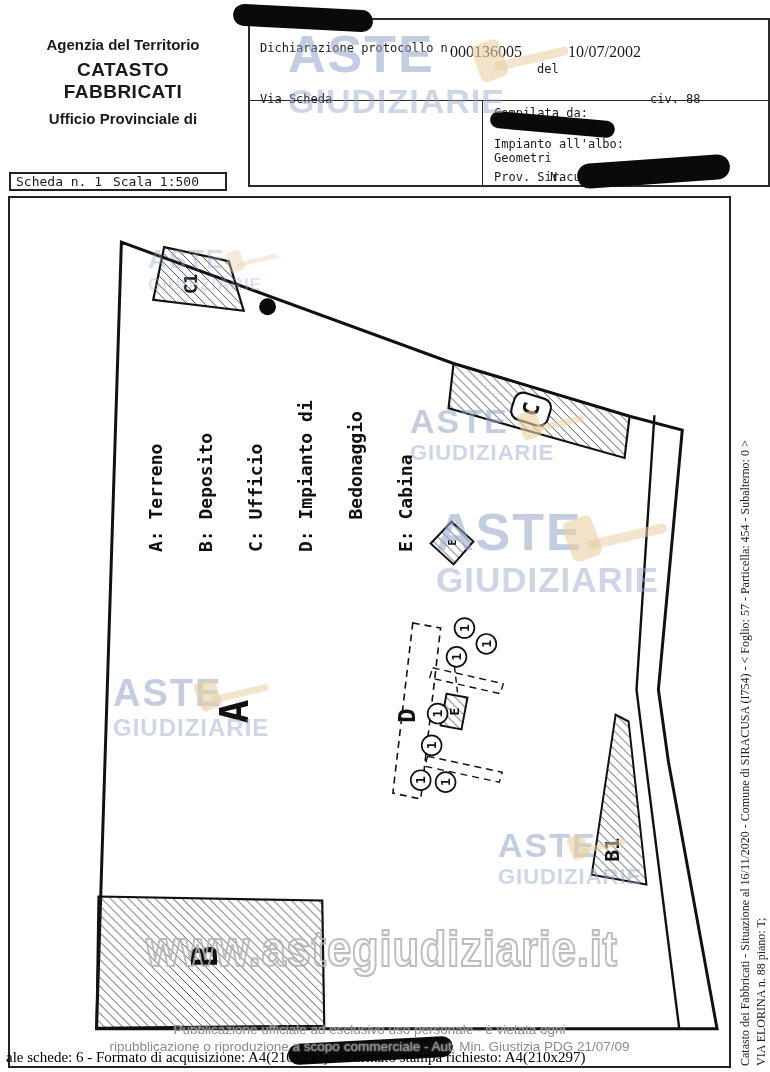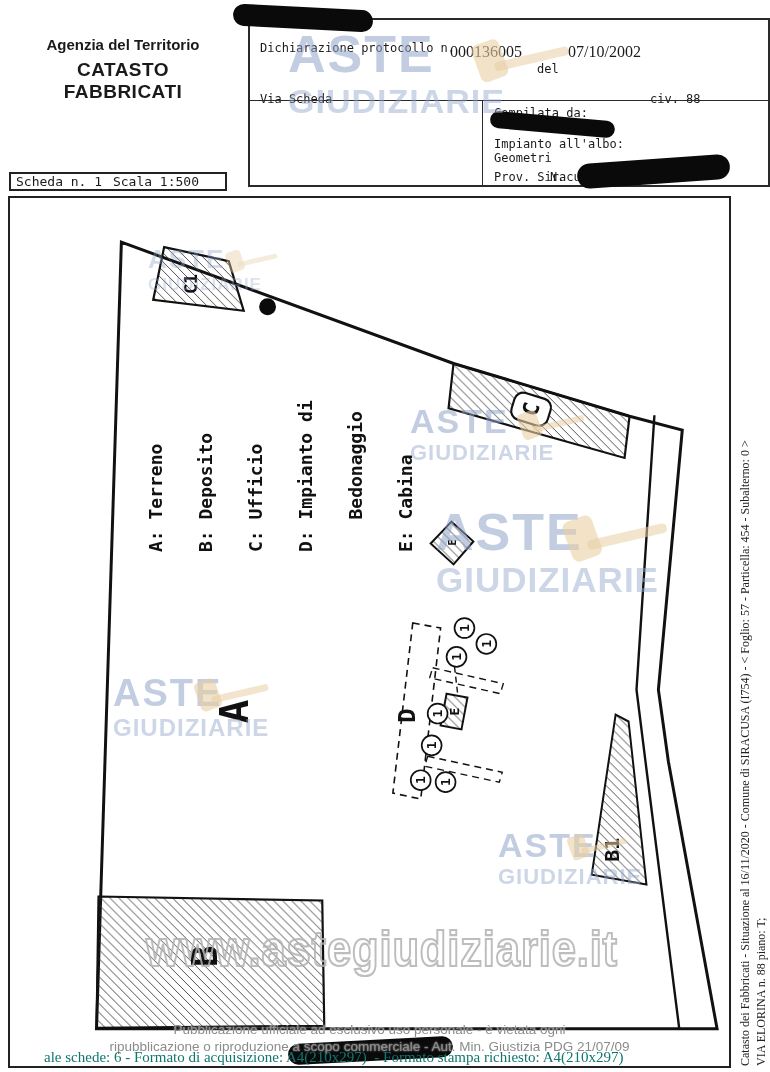--- a/index.html
+++ b/index.html
@@ -51,44 +51,45 @@
       background:rgba(231,206,164,.6);border-radius:5px;transform:rotate(-20deg);}
   .gavel::after{content:"";position:absolute;left:16px;top:14px;width:58px;height:7px;
       background:rgba(231,206,164,.55);border-radius:3px;transform:rotate(-13deg);}
   .wm-url{left:146px;top:920px;font-size:50px;font-weight:bold;letter-spacing:1px;
       color:transparent;-webkit-text-stroke:2.2px rgba(178,178,178,.85);
       transform:scaleX(.87);transform-origin:0 0;z-index:3;white-space:nowrap;}
 
   
   .gray-line{left:8px;width:723px;text-align:center;font-size:13.5px;color:#8c8c8c;
       z-index:5;text-shadow:0 0 2px rgba(255,255,255,.8);}
-  .black-foot{left:6px;top:1049px;font-size:15px;color:#0f766e;z-index:5;white-space:pre;margin-left:38px;}
+  .black-foot{left:6px;top:1049px;font-size:15px;color:#000000;z-index:5;white-space:pre;}
 
   
   .side-caption{left:737px;top:1066px;width:762px;transform:rotate(-90deg);transform-origin:0 0;
       font-size:12px;line-height:16px;color:#222;white-space:nowrap;z-index:2;}
 </style>
 </head>
 <body>
 
 <div class="abs agency-block">
   <div class="agency-line1">Agenzia del Territorio</div>
   <div class="agency-line2">CATASTO FABBRICATI</div>
+  <div class="agency-line3">Ufficio Provinciale di</div>
 </div>
 
 <div class="abs scheda-box mono">
   <span>Scheda n. 1</span>
   <span>Scala 1:500</span>
 </div>
 
 <div class="abs form-box">
   <span class="abs mono f-mono" style="left:10px;top:21px">Dichiarazione protocollo n.</span>
   <span class="abs serif f-serif" style="left:200px;top:23px">000136005</span>
   <span class="abs mono f-mono" style="left:287px;top:42px">del</span>
-  <span class="abs serif f-serif" style="left:318px;top:23px">07/10/2002</span>
+  <span class="abs serif f-serif" style="left:318px;top:23px">10/07/2002</span>
   <span class="abs mono f-mono" style="left:10px;top:72px">Via Scheda</span>
   <span class="abs mono f-mono" style="left:400px;top:72px">civ. 88</span>
 
   <div class="abs hdiv"></div>
   <div class="abs vdiv"></div>
 
 
   <span class="abs mono f-mono" style="left:244px;top:86px">Compilata da:</span>
   <div class="abs blob" style="left:240px;top:96px;width:125px;height:17px;border-radius:9px;transform:rotate(5deg)"></div>
   <span class="abs mono f-mono" style="left:244px;top:117px">Impianto all'albo:</span>

